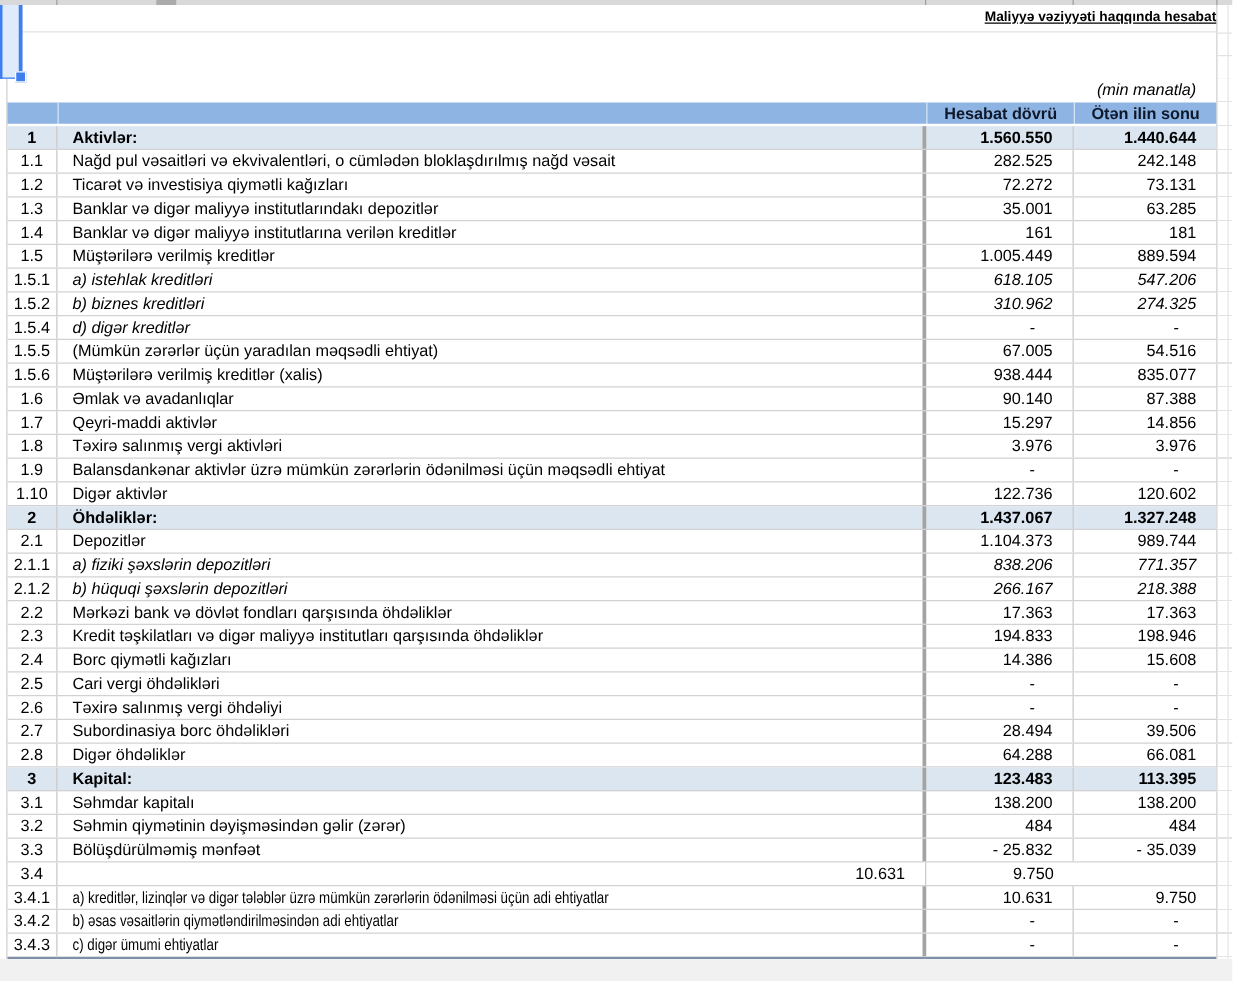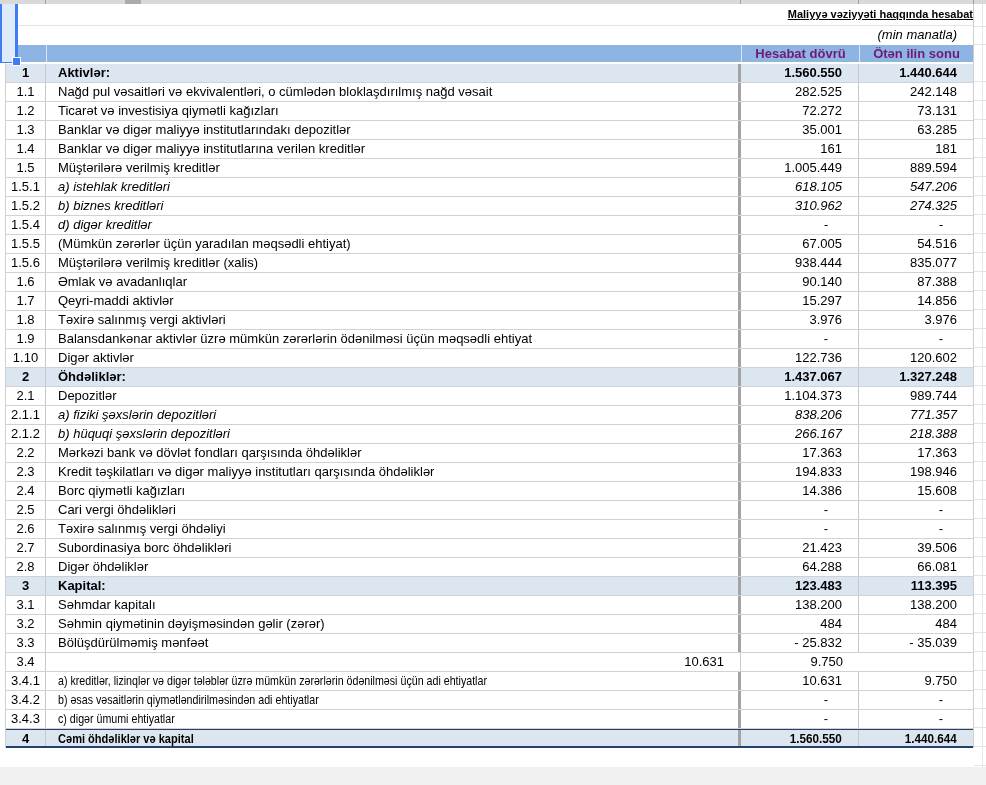--- a/index.html
+++ b/index.html
@@ -18,23 +18,23 @@
   .sel-handle{position:absolute;left:12px;top:57px;width:9px;height:9px;background:#3e7ef0;border:1.5px solid #fff;box-sizing:border-box;}
   
   .tbl{position:absolute;left:5px;top:4px;width:969px;
        border-left:1px solid #cfcfcf;border-right:1px solid #cfcfcf;box-sizing:border-box;}
   .row{display:grid;grid-template-columns:40px 695px 118px 114px;height:19px;
        border-bottom:1px solid #d2d2d2;box-sizing:border-box;font-size:13px;line-height:17px;}
   .row-title{display:block;height:22px;border-bottom:1px solid #e4e4e4;box-sizing:border-box;
        text-align:right;font-size:11px;font-weight:bold;line-height:21px;}
   .row-title span{text-decoration:underline;}
   .row-note{display:block;height:19px;box-sizing:border-box;text-align:right;
-       font-size:13px;font-style:italic;line-height:17px;padding-right:16px;}
+       font-size:13px;font-style:italic;line-height:17px;padding-right:16px;margin-top:37px;}
   .row-head{display:grid;grid-template-columns:40px 695px 118px 114px;height:19px;box-sizing:border-box;
-       background:#8db4e2;border-bottom:2px solid #ffffff;font-size:13px;font-weight:bold;color:#701a75;}
+       background:#8db4e2;border-bottom:2px solid #ffffff;font-size:13px;font-weight:bold;color:#0f172a;}
   .row-head .hcell{border-left:1px solid rgba(255,255,255,.65);text-align:center;line-height:18px;}
   .c{box-sizing:border-box;overflow:hidden;white-space:nowrap;}
   .c.num{text-align:center;border-right:1px solid #c9c9c9;line-height:18px;}
   .c.label{padding-left:12px;border-right:3px solid #a3a3a3;line-height:18px;}
   .c.val{text-align:right;padding-right:16px;border-right:1px solid #c9c9c9;line-height:18px;}
   .c.val:last-child{border-right:none;}
   .c.val.dash{padding-right:30px;}
   .c span{display:inline-block;}
   
   .row.section{background:#dce6f1;font-weight:bold;}
@@ -249,21 +249,21 @@
   <div class="row">
     <div class="c num"><span>2.6</span></div>
     <div class="c label"><span>Təxirə salınmış vergi öhdəliyi</span></div>
     <div class="c val dash"><span>-</span></div>
     <div class="c val dash"><span>-</span></div>
   </div>
 
   <div class="row">
     <div class="c num"><span>2.7</span></div>
     <div class="c label"><span>Subordinasiya borc öhdəlikləri</span></div>
-    <div class="c val"><span>21.423</span></div>
+    <div class="c val"><span>28.494</span></div>
     <div class="c val"><span>39.506</span></div>
   </div>
 
   <div class="row">
     <div class="c num"><span>2.8</span></div>
     <div class="c label"><span>Digər öhdəliklər</span></div>
     <div class="c val"><span>64.288</span></div>
     <div class="c val"><span>66.081</span></div>
   </div>
 

